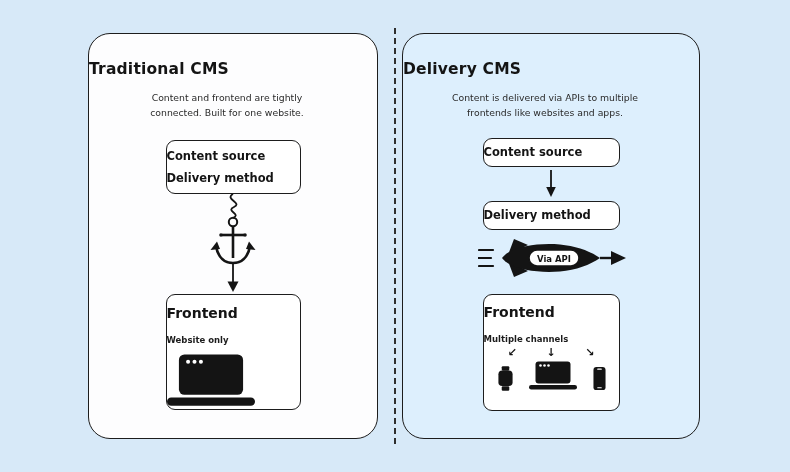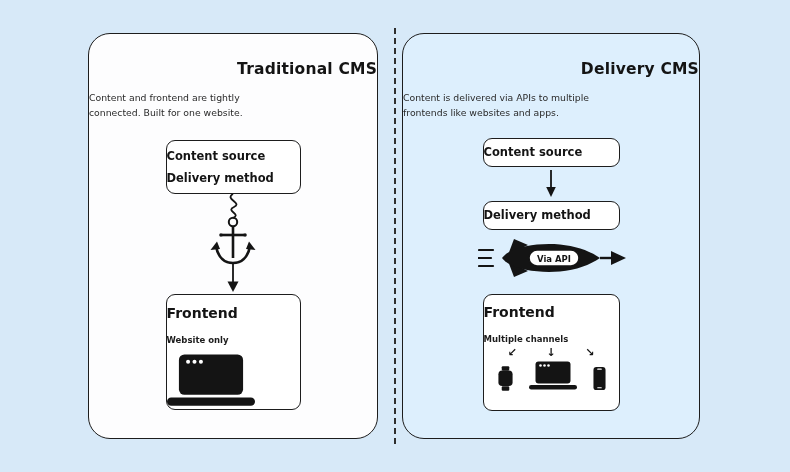--- a/index.html
+++ b/index.html
@@ -7,22 +7,22 @@
   body{
     background:#d7e9f8;
     font-family:"DejaVu Sans","Liberation Sans",sans-serif;
     position:relative;overflow:hidden;color:#161616;
   }
   .stage{position:absolute;inset:0}
   .divider{position:absolute;left:394px;top:28px;height:416px;width:0;border-left:2px dashed #2e2e2e}
   .panel{position:absolute;top:33px;height:406px;border:1.6px solid #1d1d1d;border-radius:22px}
   .panel-left{left:88px;width:290px;background:#fdfdfe}
   .panel-right{left:402px;width:298px;background:#ddeffd}
-  .panel-title{position:absolute;top:26px;left:0;right:0;text-align:right;font-size:15.5px;font-weight:bold;letter-spacing:.2px;color:#141414}
-  .panel-sub{position:absolute;top:57px;left:0;right:12px;text-align:left;font-size:9.3px;line-height:1.6;color:#2a2a2a}
+  .panel-title{position:absolute;top:26px;left:0;right:0;text-align:left;font-size:15.5px;font-weight:bold;letter-spacing:.2px;color:#141414}
+  .panel-sub{position:absolute;top:57px;left:0;right:12px;text-align:center;font-size:9.3px;line-height:1.6;color:#2a2a2a}
   .panel-sub span{display:block}
   .box{position:absolute;left:0;right:0;margin:0 auto;background:#ffffff;border:1.6px solid #1d1d1d;border-radius:9px;text-align:left;font-weight:bold;color:#141414}
   .stack-box{width:135px;top:106px;height:54px;display:flex;flex-direction:column;justify-content:space-evenly;font-size:11.5px}
   .small-box{width:137px;height:29px;font-size:11.5px;line-height:26px}
   .src-box{top:104px}
   .del-box{top:167px}
   .front-box{width:135px;top:260px;height:116px}
   .front-box-r{width:137px;top:260px;height:117px}
   .front-title{display:block;margin-top:10px;font-size:14px;font-weight:bold}
   .front-sub{display:block;margin-top:14px;font-size:8.5px;font-weight:bold;color:#1c1c1c}

